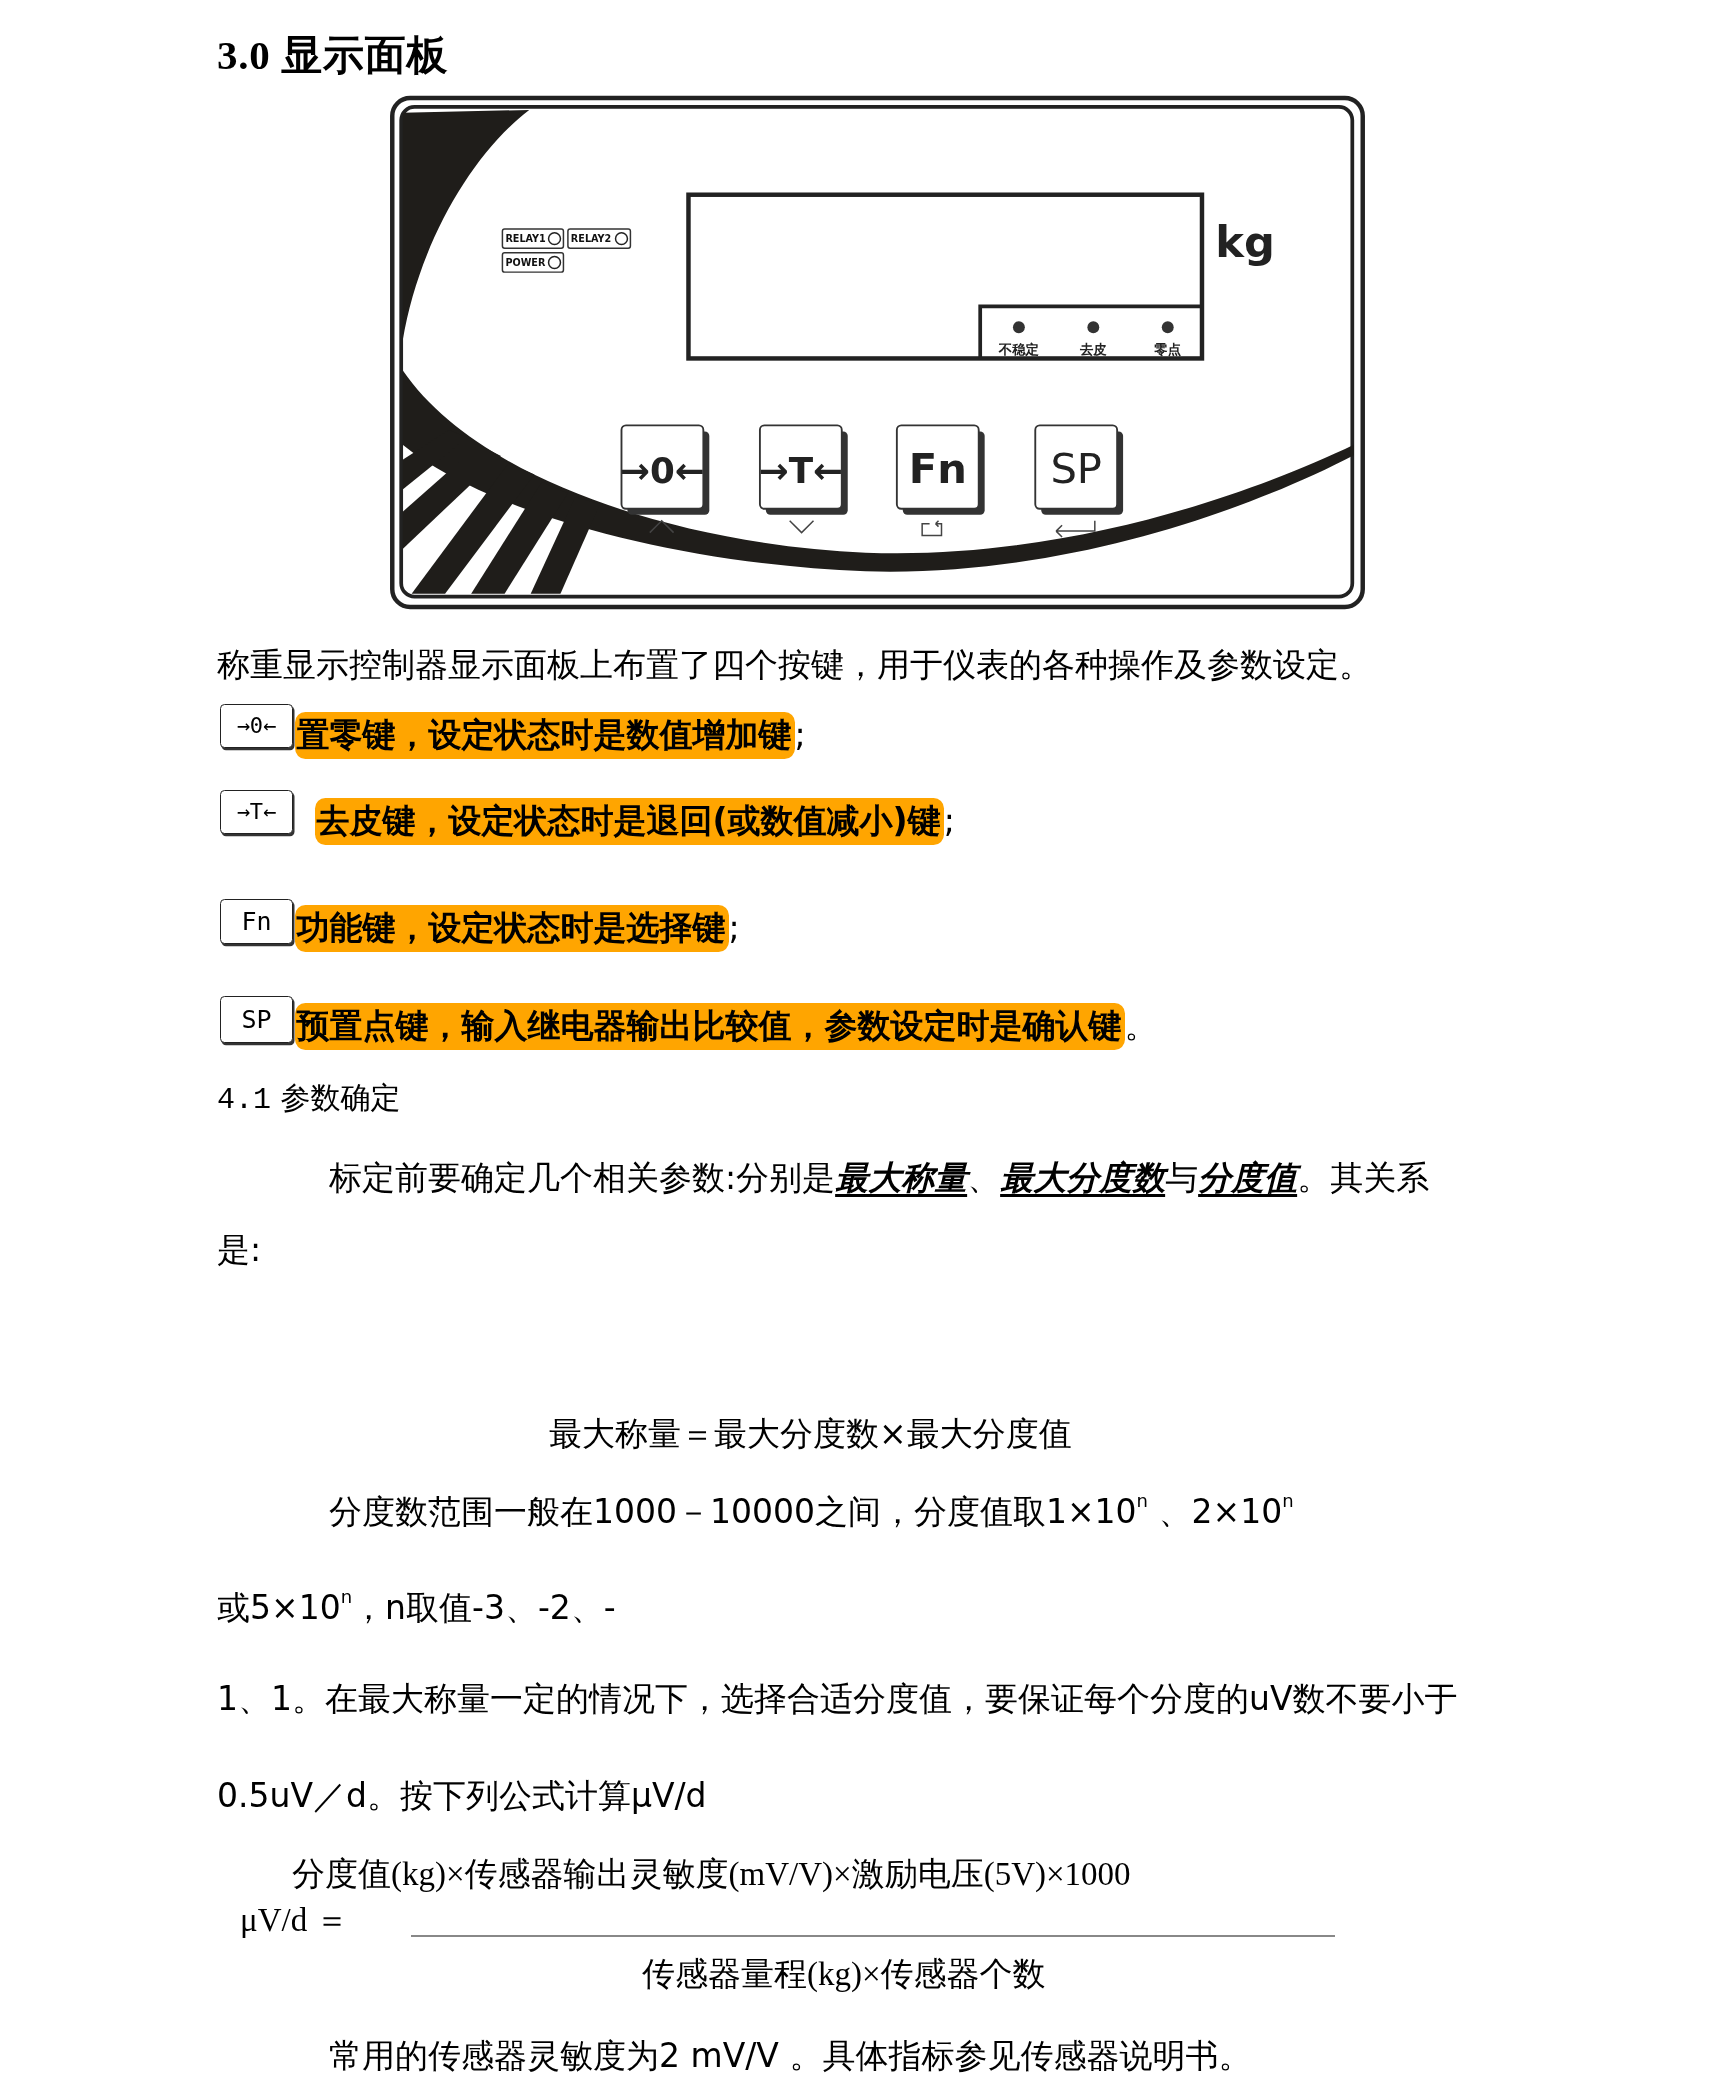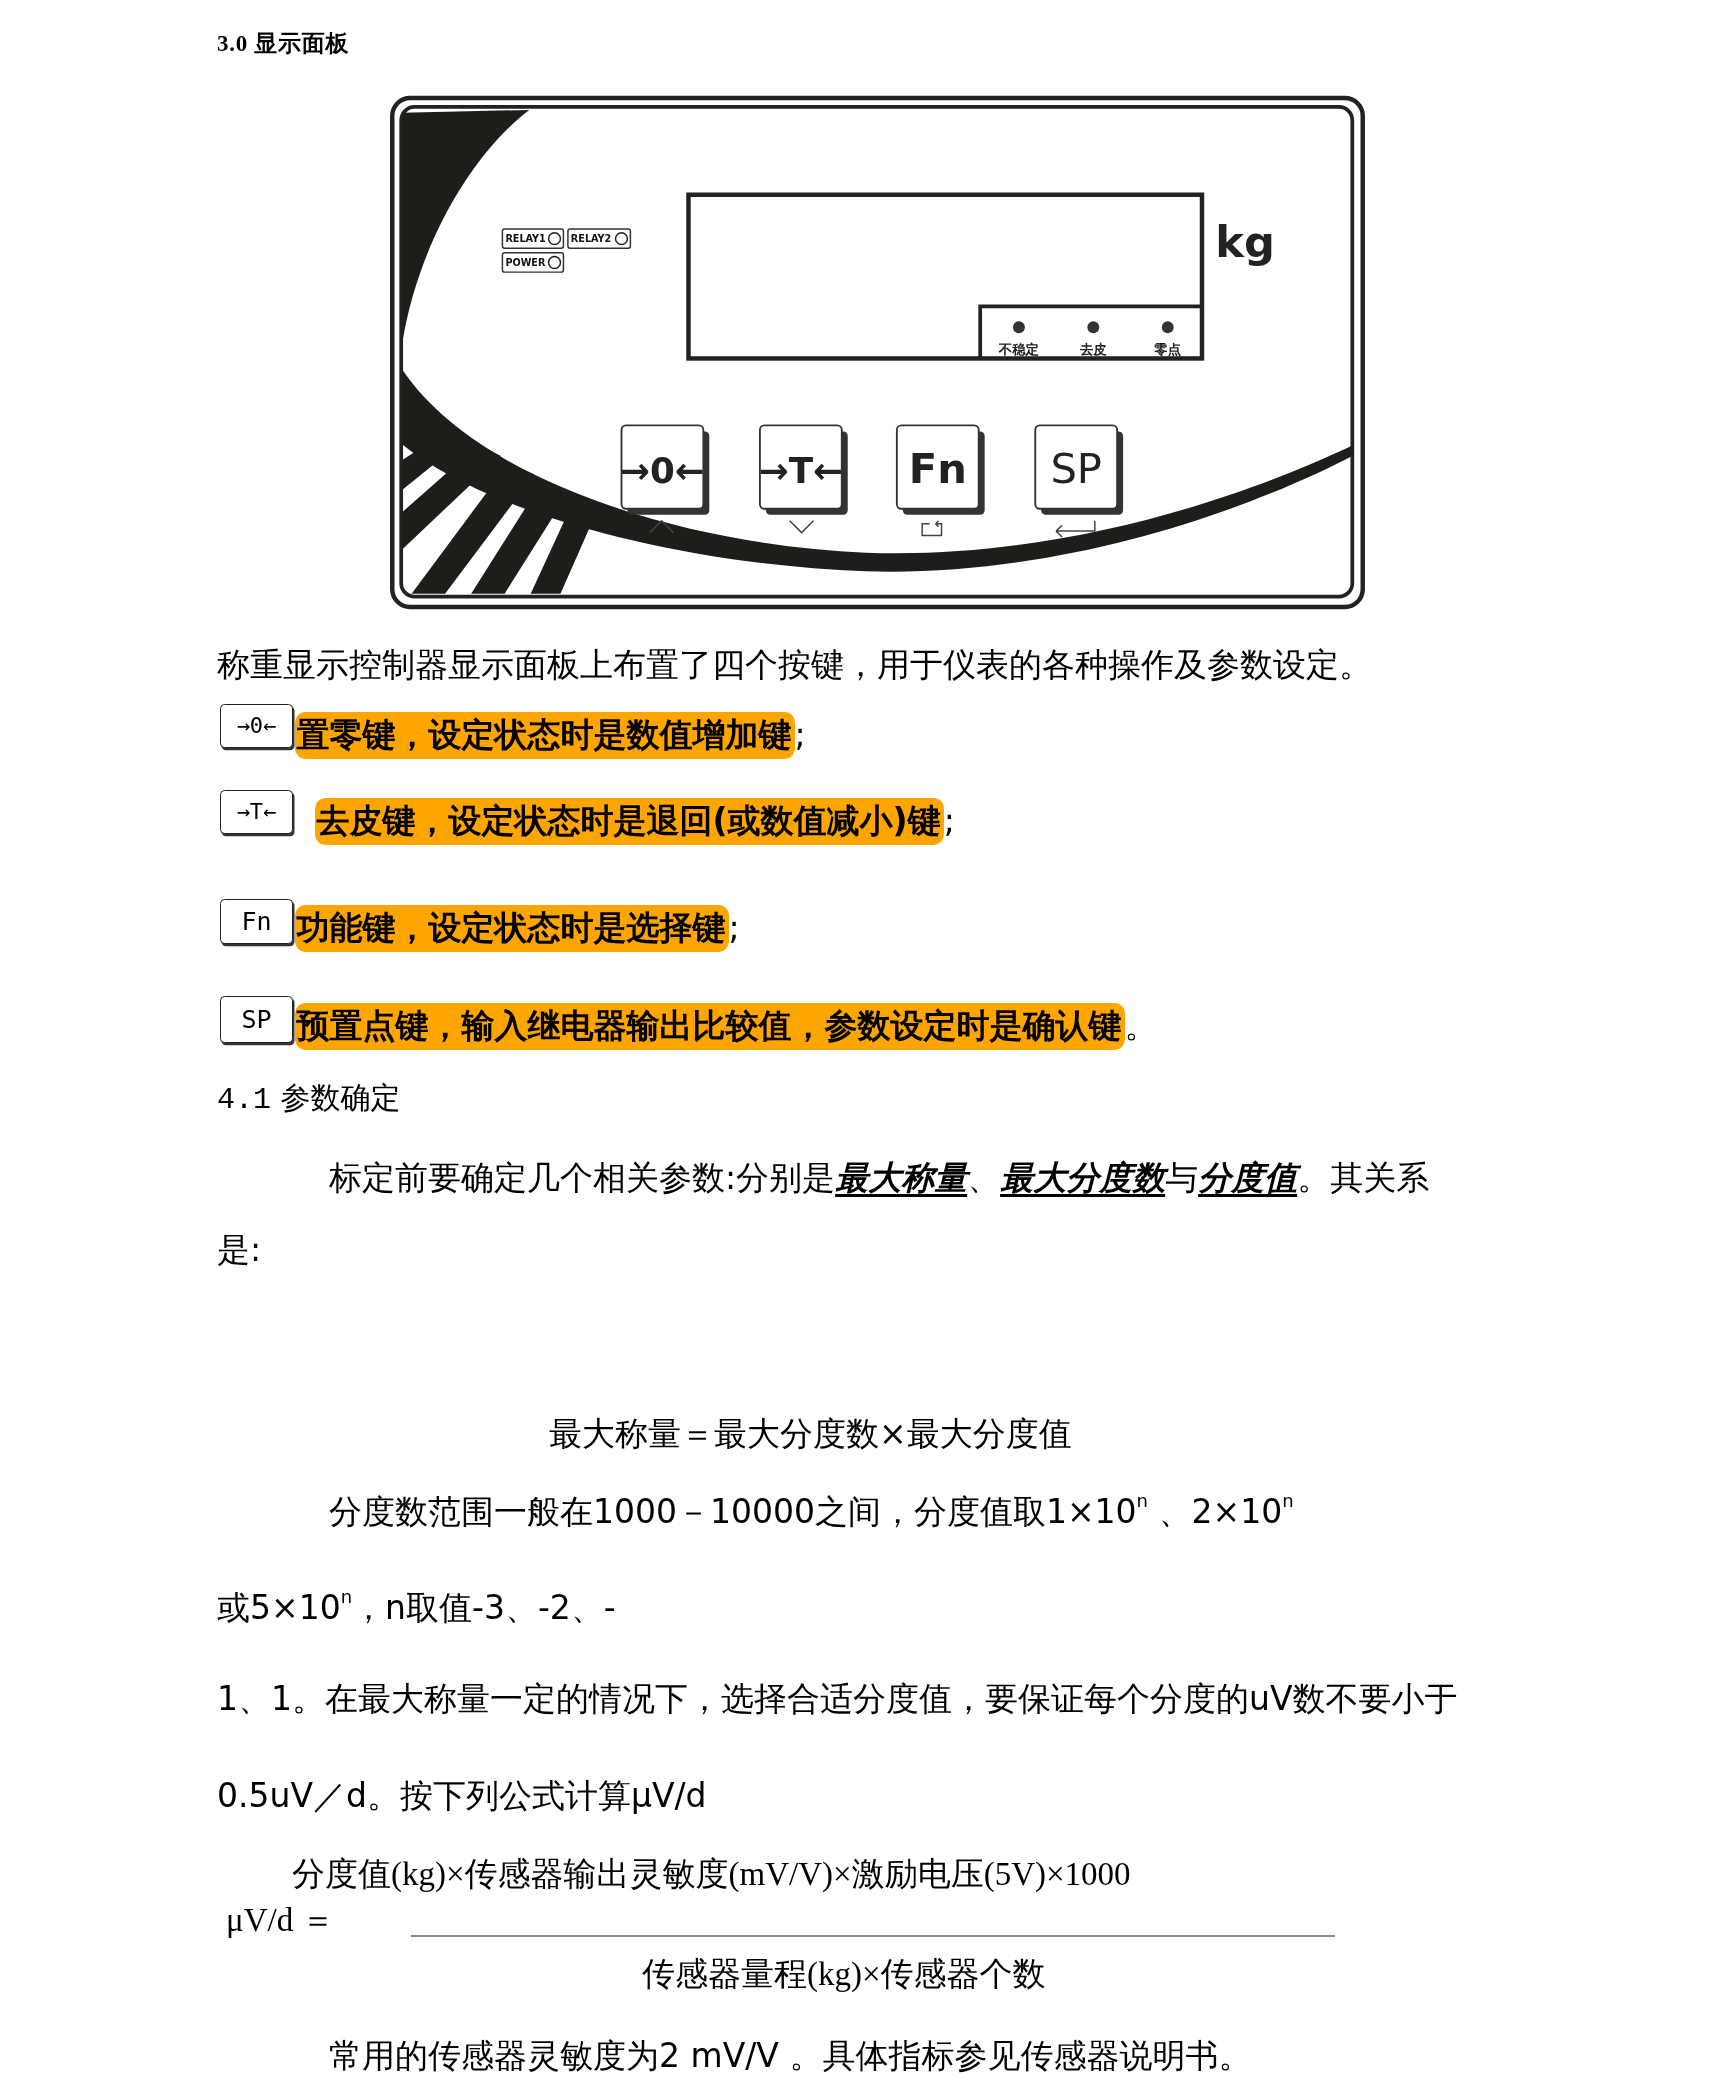--- a/index.html
+++ b/index.html
@@ -1,19 +1,19 @@
 <!DOCTYPE html>
 <html style="font-size:12px"><head>
 <meta charset="utf-8">
 <style>
   html, body { margin:0; padding:0; background:#ffffff; }
   body { width:1731px; height:2097px; position:relative; overflow:hidden;
          font-family:"DejaVu Sans", "Liberation Sans", sans-serif; color:#000; }
   .abs { position:absolute; }
-  .h-title { left:217px; top:28px; font-size:23px; font-weight:bold;
+  .h-title { left:217px; top:28px; font-size:41px; font-weight:bold;
              font-family:"Liberation Serif","DejaVu Serif",serif; white-space:nowrap; letter-spacing:0.7px; }
   
   #panel { left:389px; top:95px; width:977px; height:515px; }
   .para { font-size:33px; white-space:nowrap; line-height:1; }
   .hl { background:#ffa500; border-radius:10.4px; padding:3px 3px 4.5px 1.5px;font-weight:bold; }
   .b { font-weight:normal; }
   .keycap { display:inline-block; position:absolute; border:1.9px solid #222; border-radius:4.5px;
             background:#fff; box-shadow:1.5px 2.2px 0 #333; font-family:"DejaVu Sans Mono","Liberation Mono",monospace;
             text-align:center; }
   .ul-em { font-style:italic; font-weight:bold; text-decoration:underline; text-decoration-thickness:3px; text-underline-offset:4.5px; }
@@ -137,18 +137,18 @@
 <div class="abs para" style="left:329px; top:1492px;">
   <span>分度数范围一般在1000－10000之间，分度值取1×10</span><sup>n</sup><span> 、2×10</span><sup>n</sup>
 </div>
 <div class="abs para" style="left:217px; top:1588px;">
   <span>或5×10</span><sup>n</sup><span>，n取值-3、-2、-</span>
 </div>
 <div class="abs para" style="left:217px; top:1682px;">1、1。在最大称量一定的情况下，选择合适分度值，要保证每个分度的uV数不要小于</div>
 <div class="abs para" style="left:217px; top:1779px;">0.5uV／d。按下列公式计算μV/d</div>
 
 <div class="abs para serif" style="left:292px; top:1858px;">分度值(kg)×传感器输出灵敏度(mV/V)×激励电压(5V)×1000</div>
-<div class="abs para serif" style="left:226px; top:1904px;">μV/d ＝</div>
+<div class="abs para serif" style="left:240px; top:1904px;">μV/d ＝</div>
 <div class="abs frac-line"></div>
 <div class="abs para serif" style="left:642px; top:1958px;">传感器量程(kg)×传感器个数</div>
 
 <div class="abs para" style="left:329px; top:2039px;">常用的传感器灵敏度为2 mV/V 。具体指标参见传感器说明书。</div>
 
 
 </body></html>

